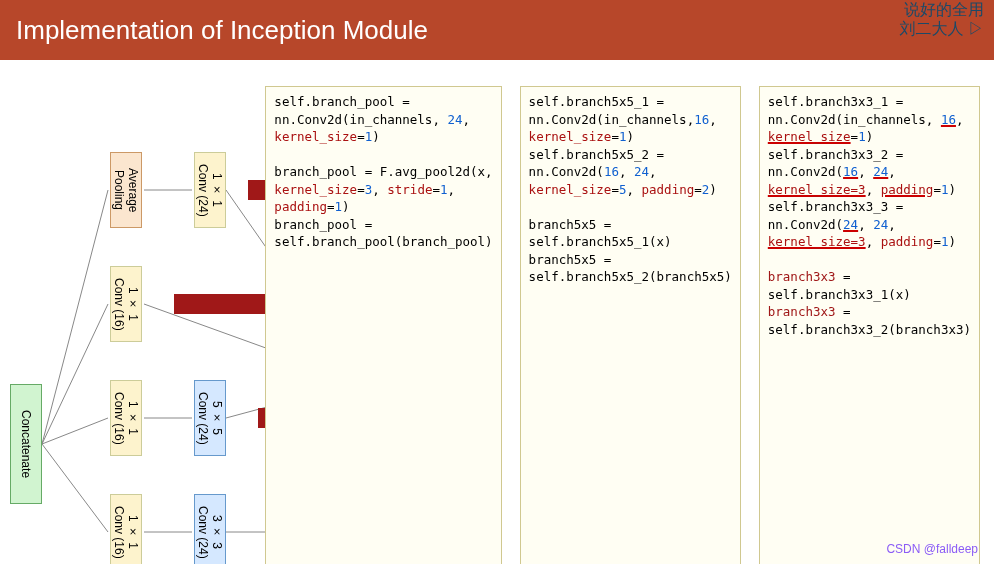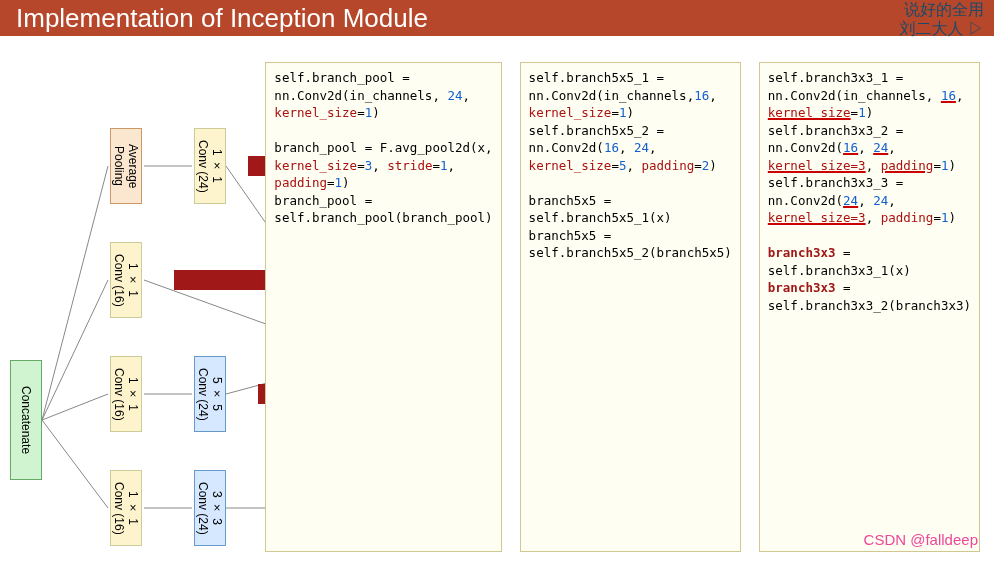--- a/index.html
+++ b/index.html
@@ -1,38 +1,38 @@
 <!DOCTYPE html>
 <html><head>
 <meta charset="utf-8">
 <style>
 *{box-sizing:border-box;margin:0;padding:0}
 body{font-family:"Segoe UI",Arial,sans-serif;width:994px;height:564px;background:#fff;overflow:hidden;position:relative}
-.header{background:#b7472a;color:#fff;padding:8px 16px;height:36px;display:flex;align-items:center}
+.header{background:#b7472a;color:#fff;padding:8px 16px;height:60px;display:flex;align-items:center}
 .header h1{font-size:26px;font-weight:400}
 .watermark{position:absolute;top:0;right:10px;color:#0c4a6e;text-align:right;font-size:16px;line-height:1.2;opacity:.9}
 .watermark .wm-line2{font-size:16px}
 .content{display:flex;padding-top:26px}
 .diagram{width:440px;position:relative;height:490px}
 .node{position:absolute;border:1px solid #888;display:flex;align-items:center;justify-content:center;writing-mode:vertical-rl;text-orientation:mixed;font-size:12px;padding:6px 4px;text-align:center}
 .concat{left:10px;top:298px;height:120px;width:32px;background:#d1f4d0;border-color:#6a6}
 .box-pool{left:110px;top:66px;height:76px;width:32px;background:#fbe6cf;border-color:#c96}
 .box-yellow{background:#fdf3cd;border-color:#cc9}
 .box-blue{background:#d5e8ff;border-color:#69c}
 .codeboxes{flex:1;padding-right:14px;display:flex;flex-direction:row;gap:18px}
 .codebox{background:#fffef3;border:1px solid #d0c890;padding:6px 8px;font-family:"Courier New",monospace;font-size:12.5px;line-height:1.4;position:relative}
 .codebox pre{white-space:pre-wrap}
 .num{color:#1060d0}
 .arg{color:#aa1111}
-.bold-red{color:#a01818;font-weight:bold}
+.bold-red{color:#a01818;font-weight:normal}
 .ul-red{text-decoration:underline;text-decoration-color:#c00;text-decoration-thickness:2px}
 .arrow{position:absolute;background:#a01818;height:20px}
 .arrow::after{content:"";position:absolute;right:-16px;top:-8px;border-left:18px solid #a01818;border-top:18px solid transparent;border-bottom:18px solid transparent}
 svg.lines{position:absolute;left:0;top:0;width:440px;height:490px;pointer-events:none}
-.csdn{position:absolute;bottom:16px;right:16px;color:#ec4899;font-size:15px}
+.csdn{position:absolute;bottom:8px;right:16px;color:#8b5cf6;font-size:12px}
 </style>
 </head>
 <body>
 
 <div class="header">
   <h1>Implementation of Inception Module</h1>
 </div>
 <div class="watermark">
   <div>说好的全用</div>
   <div class="wm-line2">刘二大人 ▷</div>

